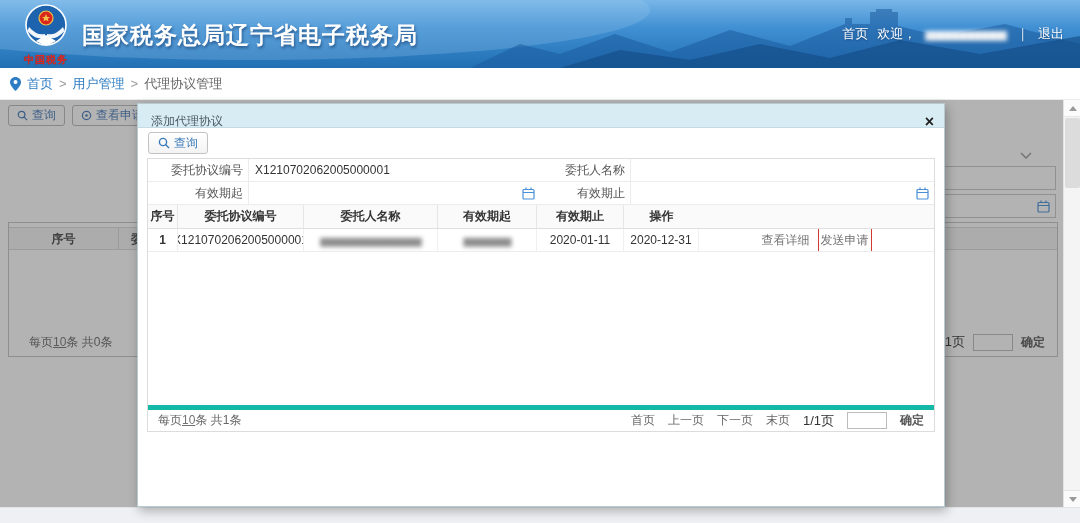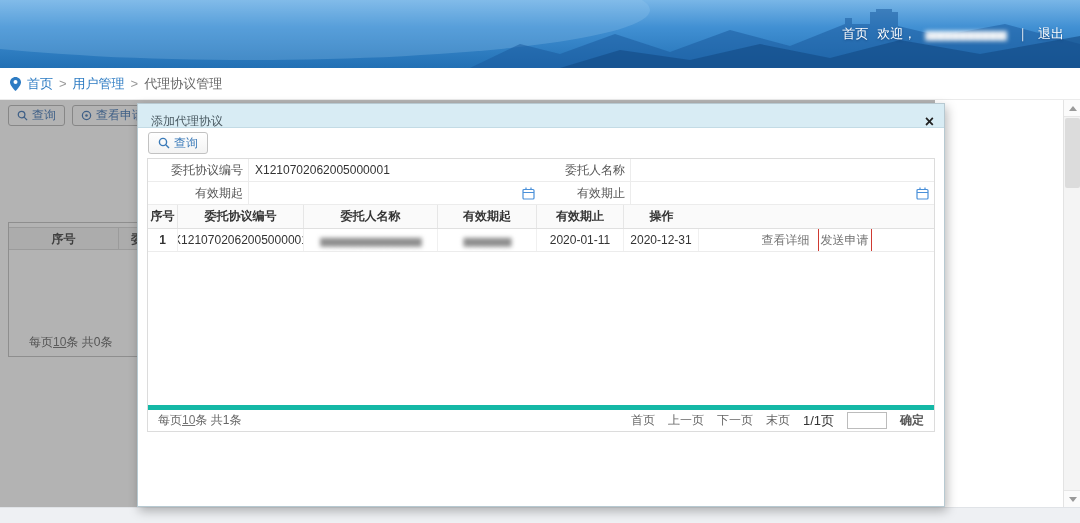--- a/index.html
+++ b/index.html
@@ -26,21 +26,21 @@
     filter: blur(2px); font-size:11px; letter-spacing:-1px; }
 
   
   .breadcrumb { position:absolute; left:0; top:68px; width:1080px; height:32px; background:#fff;
     border-bottom:1px solid #ebebeb; display:flex; align-items:center; padding-left:10px; gap:6px;
     font-size:13px; color:#999; }
   .crumb-link { color:#2e7cc3; cursor:pointer; }
   .crumb-current { color:#666; }
 
   
-  .content { position:absolute; left:0; top:100px; width:935px; height:407px; background:#fff; }
+  .content { position:absolute; left:0; top:100px; width:1080px; height:407px; background:#fff; }
 
   
   .bg-layer { position:absolute; inset:0; z-index:1; }
   .bg-toolbar { position:absolute; left:8px; top:5px; display:flex; gap:7px; }
   .bg-btn { height:21px; display:inline-flex; align-items:center; gap:4px; padding:0 8px;
     background:#fff; border:1px solid #b9b9b9; border-radius:3px; color:#44七ab8; color:#4479b8;
     font-size:12px; white-space:nowrap; cursor:pointer; }
   .bg-chevron { position:absolute; right:48px; top:52px; }
   .bg-input { position:absolute; left:560px; right:24px; height:24px; background:#fff;
     border:1px solid #c9c9c9; }
@@ -131,21 +131,33 @@
 </head>
 <body>
 
 <div class="banner">
   <svg class="banner-deco" viewBox="0 0 1080 68" preserveAspectRatio="none">
     <ellipse cx="250" cy="10" rx="400" ry="50" fill="#9ccaef" opacity="0.25"></ellipse>
     <path d="M470,68 L520,44 L560,54 L615,34 L670,52 L730,30 L790,46 L845,24 L845,18 L852,18 L852,24 L870,24 L870,12 L876,12 L876,9 L892,9 L892,12 L898,12 L898,26 L940,36 L1005,24 L1080,44 L1080,68 Z" fill="#1c5b9e" opacity="0.55"></path>
     <path d="M560,68 L620,50 L690,60 L760,44 L830,58 L900,40 L980,54 L1080,36 L1080,68 Z" fill="#134a84" opacity="0.6"></path>
   </svg>
 
-
+  <div class="logo-wrap">
+    <svg width="48" height="48" viewBox="0 0 48 48">
+      <circle cx="24" cy="22" r="20" fill="#1d63ad" stroke="#ffffff" stroke-width="1.6"></circle>
+      <circle cx="24" cy="15" r="7" fill="#d9261c" stroke="#f3c14a" stroke-width="1.2"></circle>
+      <polygon points="24,11 25.2,14 28,14 25.8,15.8 26.6,18.6 24,16.9 21.4,18.6 22.2,15.8 20,14 22.8,14" fill="#f3c14a"></polygon>
+      <path d="M7,24 Q15,33 23,31 L23,35 Q13,37 5.5,28 Z" fill="#ffffff" opacity="0.95"></path>
+      <path d="M41,24 Q33,33 25,31 L25,35 Q35,37 42.5,28 Z" fill="#ffffff" opacity="0.95"></path>
+      <path d="M14,38 L24,32 L34,38 L24,43 Z" fill="#ffffff"></path>
+    </svg>
+    <div class="logo-caption">中国税务</div>
+  </div>
+
+  <div class="banner-title">国家税务总局辽宁省电子税务局</div>
 
   <div class="banner-nav">
     <span class="lnk">首页</span>
     <span>欢迎，</span>
     <span class="masked-user">▆▆▆▆▆▆▆▆▆▆▆</span>
     <span>｜</span>
     <span class="lnk">退出</span>
   </div>
 </div>
 

